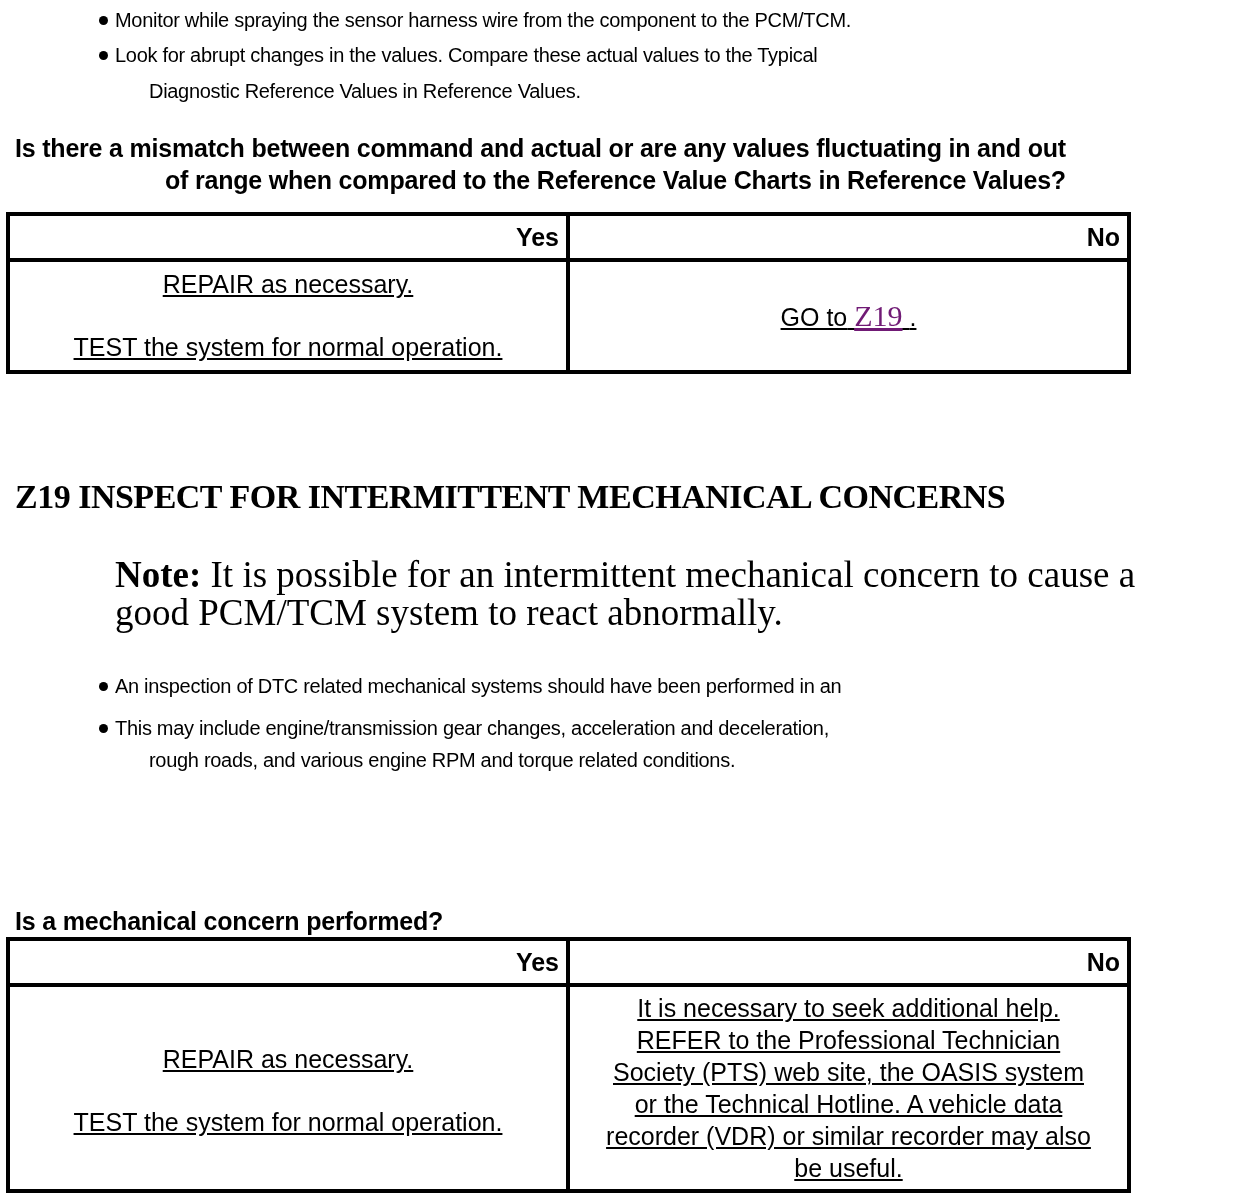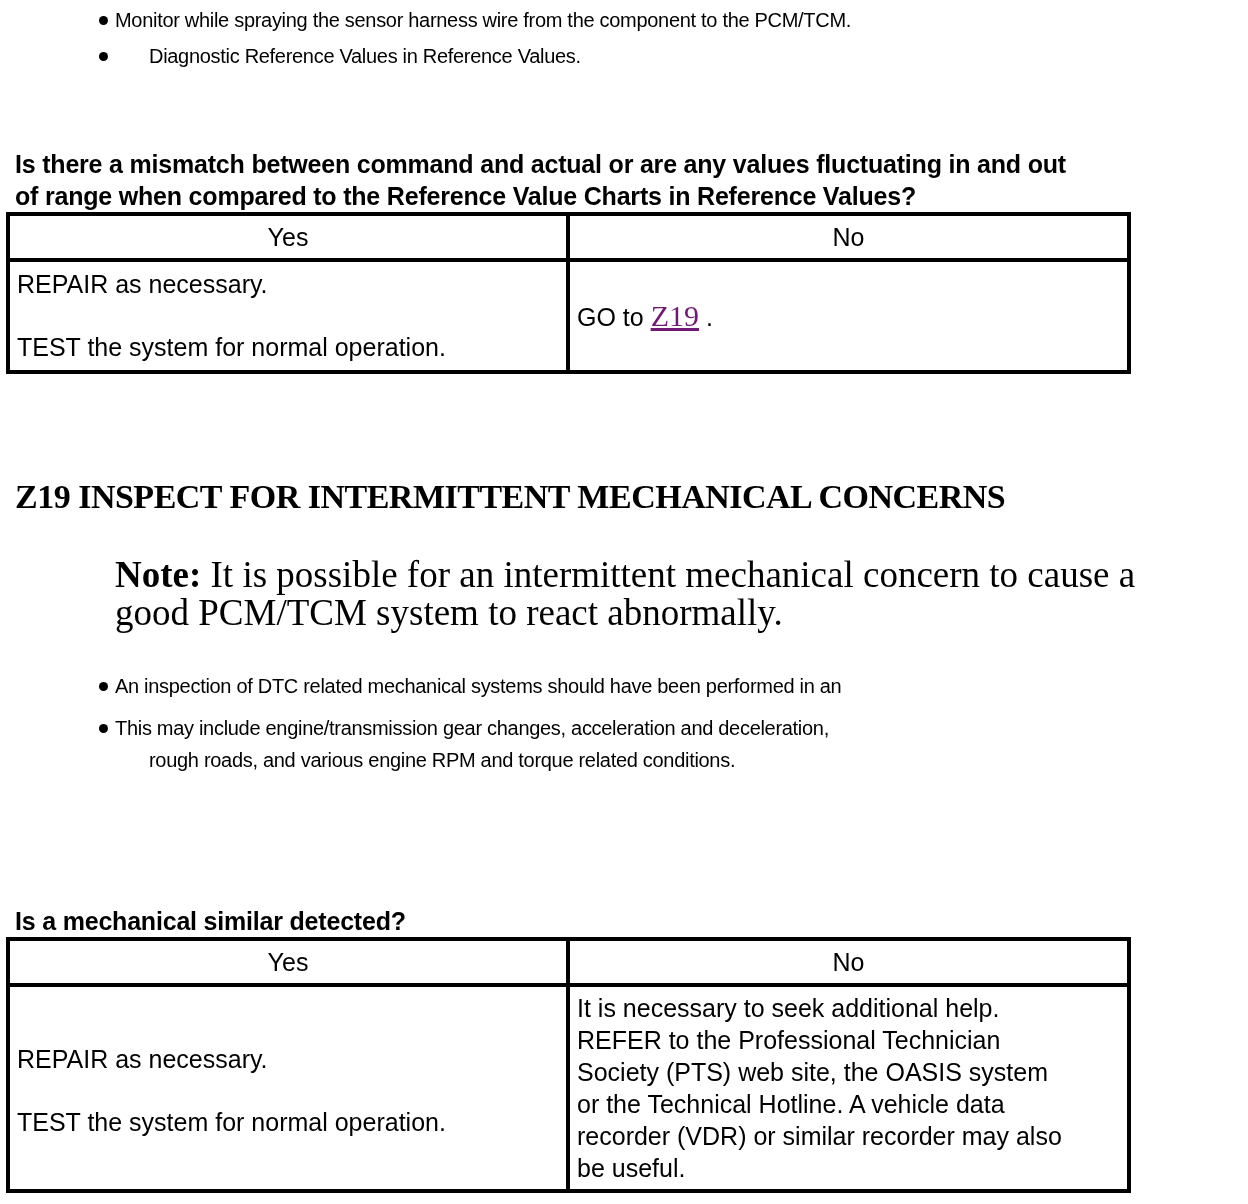--- a/index.html
+++ b/index.html
@@ -61,25 +61,25 @@
       border-collapse: collapse;
       font-size: 25px;
       table-layout: fixed;
     }
     table.yn th, table.yn td {
       border: 4px solid #000;
       padding: 0 7px;
       vertical-align: middle;
     }
     table.yn th {
-      font-weight: normal;
-      text-align: center;
+      font-weight: bold;
+      text-align: right;
       height: 42px;
     }
-    table.yn td { text-align: left; }
+    table.yn td { text-align: center; text-decoration: underline; }
     table.yn col.c1 { width: 560px; }
     table.yn col.c2 { width: 561px; }
 
     .cell-line { display: block; }
     .link {
       font-family: "Liberation Serif", serif;
       font-size: 30px;
       text-decoration: underline;
       color: #701a75;
       cursor: pointer;
@@ -110,25 +110,26 @@
 </head>
 <body>
 
 <ul class="bullet-list" style="top:4px;">
   <li>
     <span class="bullet-dot"></span>
     <span>Monitor while spraying the sensor harness wire from the component to the PCM/TCM.</span>
   </li>
   <li style="margin-top:3px;">
     <span class="bullet-dot"></span>
+    <span>Look for abrupt changes in the values. Compare these actual values to the Typical</span>
     <span class="line2" style="margin-top:4px;">Diagnostic Reference Values in Reference Values.</span>
   </li>
 </ul>
 
-<p class="question" style="top:148px;">
+<p class="question" style="top:132px;text-align:right;">
   <span>Is there a mismatch between command and actual or are any values fluctuating in and out</span><br>
   <span>of range when compared to the Reference Value Charts in Reference Values?</span>
 </p>
 
 <table class="yn" style="top:212px;">
   <colgroup>
       <col class="c1">
       <col class="c2">
     </colgroup>
   <thead>
@@ -165,21 +166,21 @@
     <span>An inspection of DTC related mechanical systems should have been performed in an</span>
   </li>
   <li style="margin-top:10px;">
     <span class="bullet-dot"></span>
     <span>This may include engine/transmission gear changes, acceleration and deceleration,</span>
     <span class="line2">rough roads, and various engine RPM and torque related conditions.</span>
   </li>
 </ul>
 
 <p class="question" style="top:905px;">
-  <span>Is a mechanical similar detected?</span>
+  <span>Is a mechanical concern performed?</span>
 </p>
 
 <table class="yn" style="top:937px;">
   <colgroup>
       <col class="c1">
       <col class="c2">
     </colgroup>
   <thead>
     <tr>
       <th>Yes</th>

